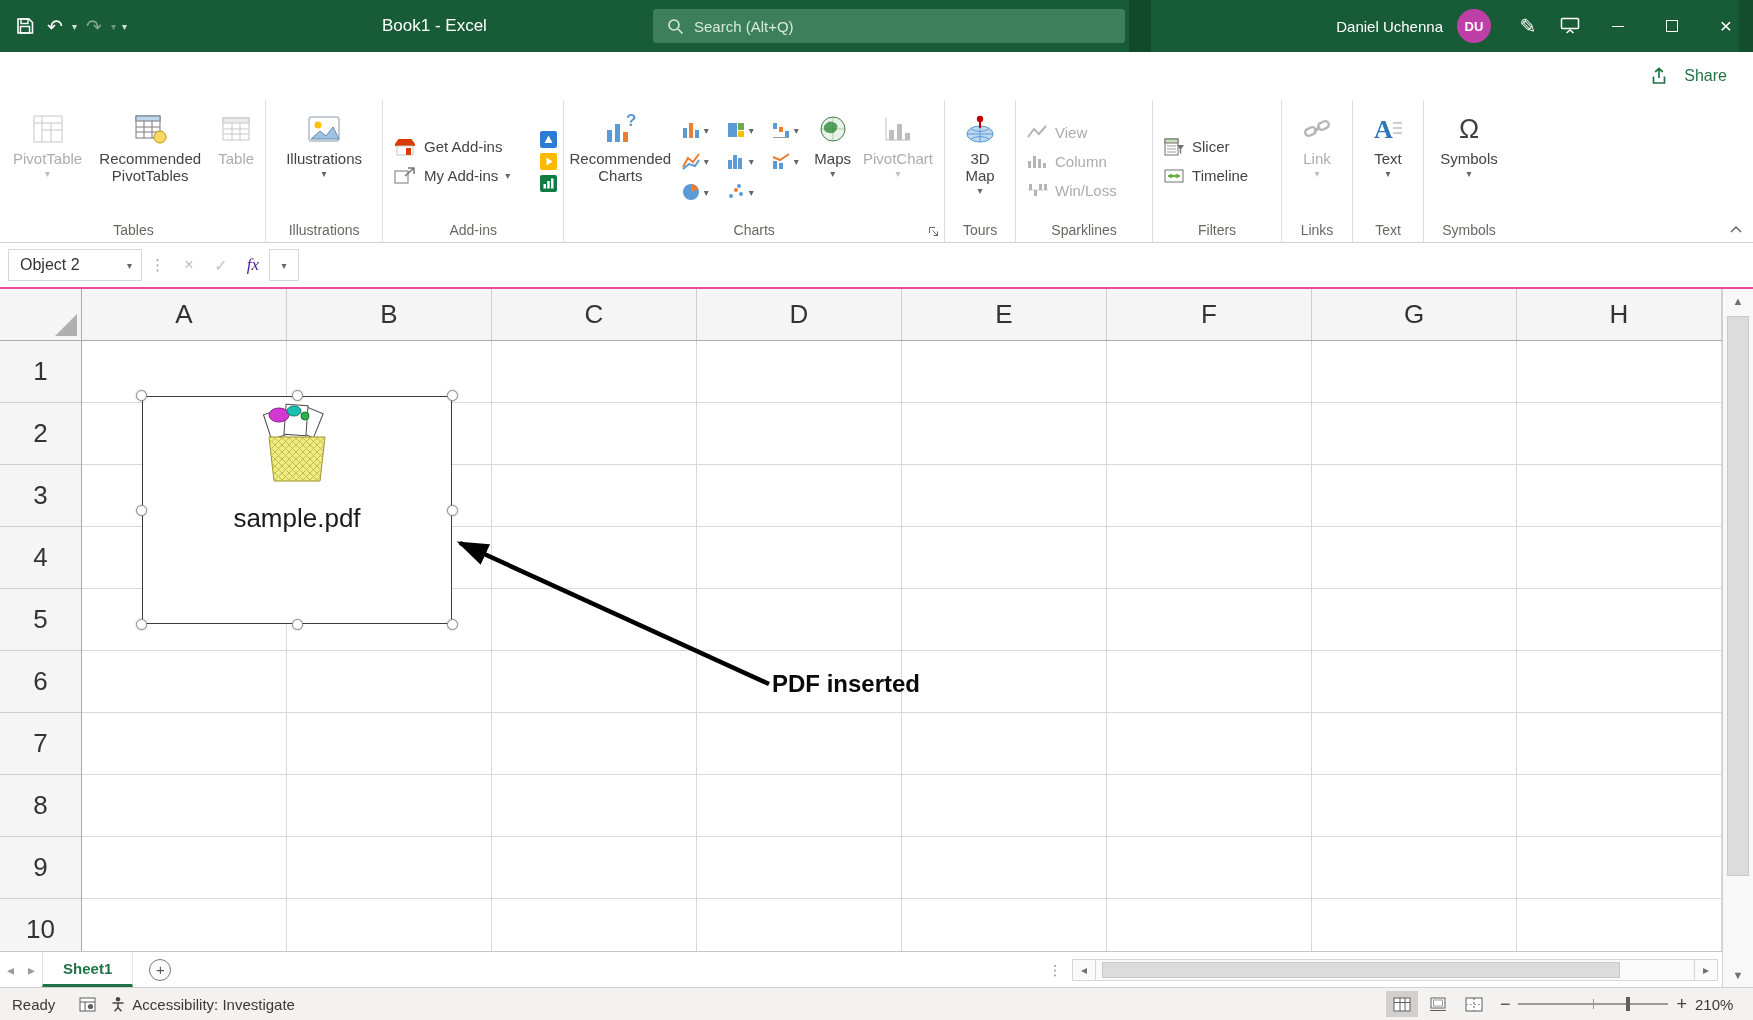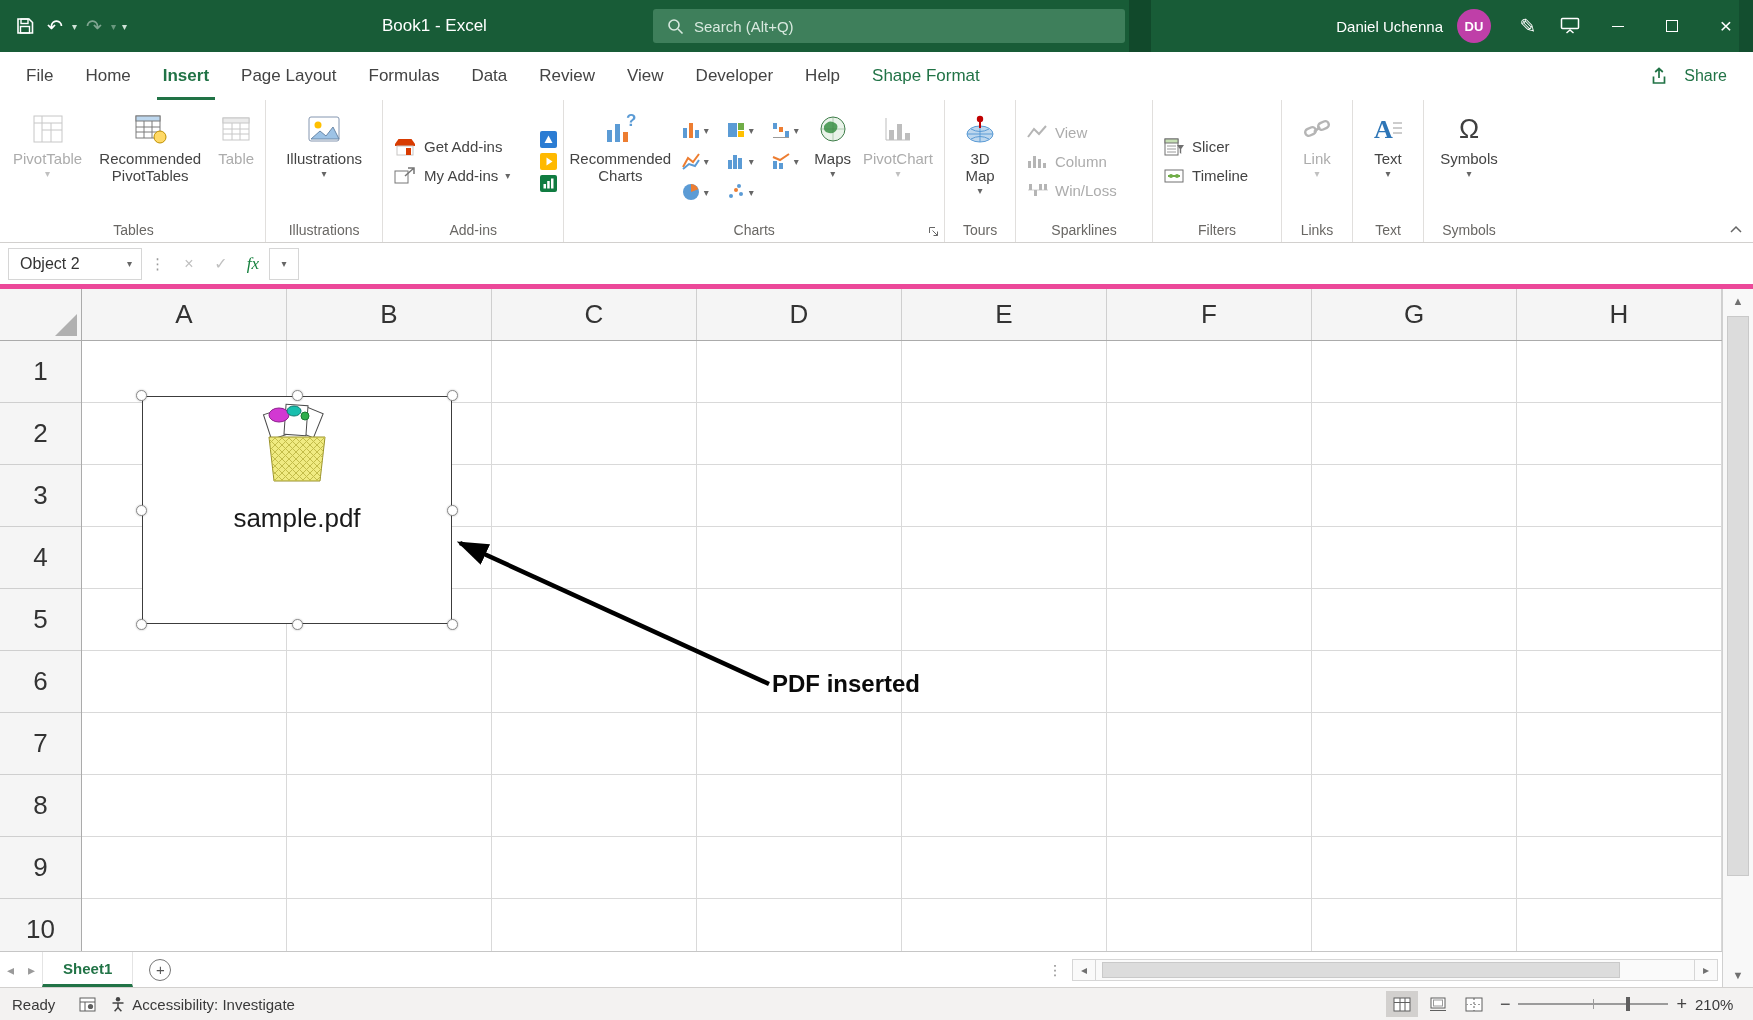--- a/index.html
+++ b/index.html
@@ -50,25 +50,25 @@
 .vstack{display:flex;flex-direction:column;justify-content:center;gap:3px}
 .addins-wrap{display:flex;gap:26px}
 .addins-side{display:flex;flex-direction:column;justify-content:center;gap:5px}
 .mini-grid{display:grid;grid-template-columns:repeat(3,45px);grid-auto-rows:31px;align-content:center}
 .mini{display:flex;align-items:center;justify-content:center;gap:3px}
 .dlg-launch{position:absolute;right:4px;bottom:4px}
 .ribbon-collapse{position:absolute;right:10px;bottom:8px}
 .dis-gray{filter:grayscale(1);opacity:.55}
 
 
-.formula-row{flex:0 0 46px;background:#fff;border-bottom:5px solid #ec4899;display:flex;align-items:center;padding:0 8px}
+.formula-row{flex:0 0 46px;background:#fff;border-bottom:2px solid #ec4899;display:flex;align-items:center;padding:0 8px}
 .name-box{width:134px;height:32px;border:1px solid #D6D6D6;display:flex;align-items:center;font-size:16px;color:#333;padding-left:11px}
 .nb-chev{margin-left:auto;padding:0 9px;color:#666;font-size:10px}
 .fdots{color:#9a9a9a;font-size:15px;padding:0 8px}
-.fbtn{width:32px;text-align:center;font-size:16px;color:#15803d}
+.fbtn{width:32px;text-align:center;font-size:16px;color:#4c1d95}
 .fbtn.dis{color:#C0C0C0}
 .fx{font-style:italic;font-family:"Liberation Serif",serif;font-size:17px}
 .formula-input{flex:1;height:32px;border:1px solid #D6D6D6;border-right:none;display:flex;align-items:center;padding-left:11px;font-size:16px;color:#1c1c1c;margin-left:6px;overflow:hidden;white-space:nowrap}
 .fexp{width:30px;height:32px;border:1px solid #D6D6D6;display:flex;align-items:center;justify-content:center;color:#666;font-size:10px}
 
 
 .content-region{flex:0 0 698px;display:flex}
 .sheet-col{width:1722px;display:flex;flex-direction:column}
 .grid-area{height:662px;position:relative;overflow:hidden;background:#fff}
 .corner{position:absolute;left:0;top:0;width:82px;height:52px;background:#F5F5F5;border-right:1px solid #ABABAB;border-bottom:1px solid #ABABAB}
@@ -173,33 +173,20 @@
       <span class="winctl">
           <span class="maxbox"></span>
         </span>
       <span class="winctl">
           <span>×</span>
         </span>
     </div>
   </div>
 
   <div class="tabs-row">
-    <div class="tabs">
-      <span class="rtab">File</span>
-      <span class="rtab">Home</span>
-      <span class="rtab active">Insert</span>
-      <span class="rtab">Page Layout</span>
-      <span class="rtab">Formulas</span>
-      <span class="rtab">Data</span>
-      <span class="rtab">Review</span>
-      <span class="rtab">View</span>
-      <span class="rtab">Developer</span>
-      <span class="rtab">Help</span>
-      <span class="rtab contextual">Shape Format</span>
-    </div>
     <div class="share">
       <svg width="18" height="18">
           <path d="M9 11 V2 M5.2 5 L9 1.5 L12.8 5" stroke="#217346" stroke-width="1.7" fill="none"></path>
           <path d="M3.5 9.5 v6.5 h11 V9.5" stroke="#217346" stroke-width="1.7" fill="none"></path>
         </svg>
       <span>Share</span>
     </div>
   </div>
 
   <div class="ribbon">

